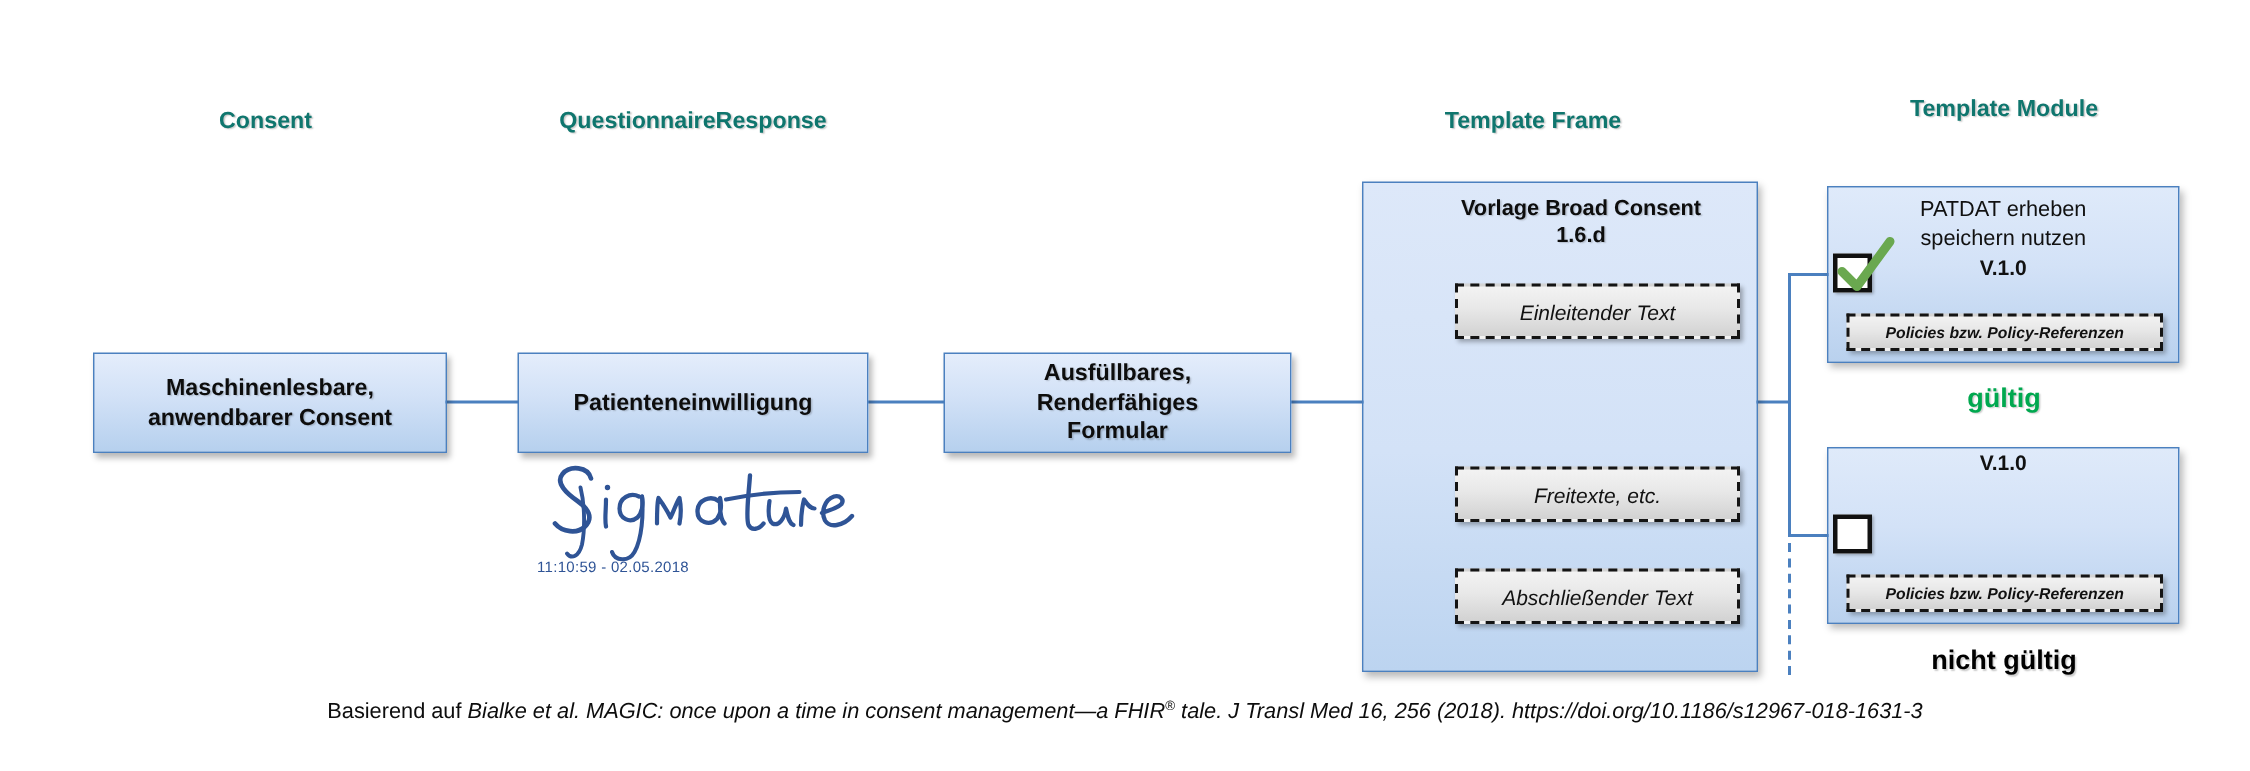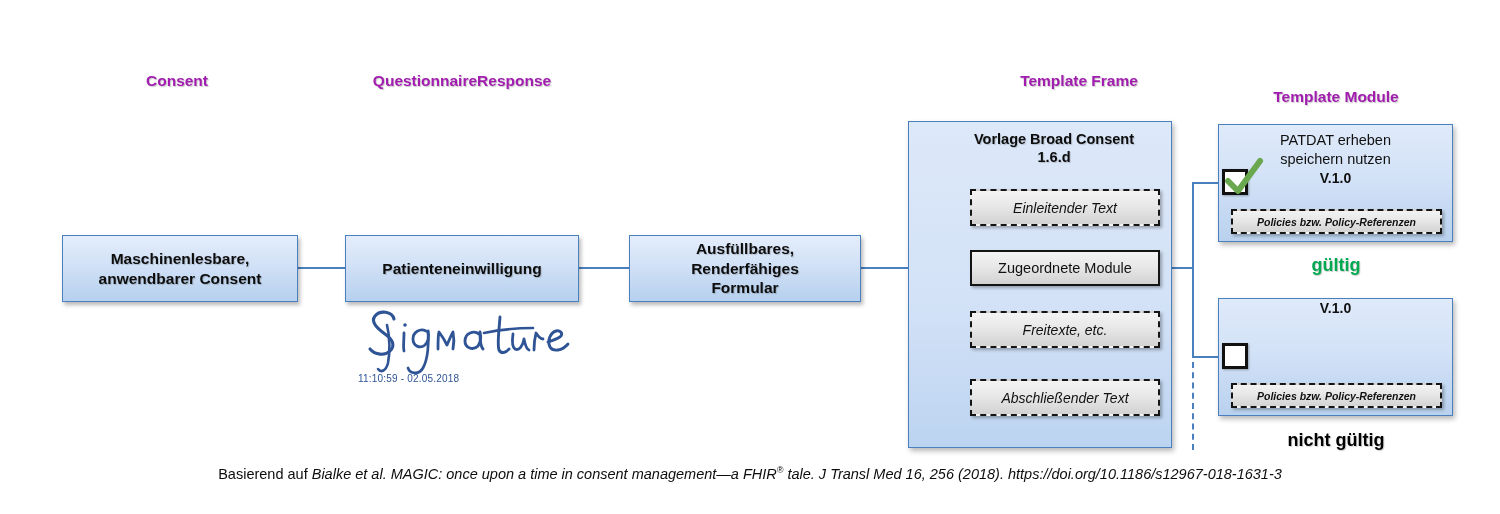--- a/index.html
+++ b/index.html
@@ -19,21 +19,21 @@
     left: 0; top: 0;
     width: 1500px;
     height: 514px;
   }
 
   
   .col-head {
     position: absolute;
     font-size: 15.5px;
     font-weight: bold;
-    color: #a21caf;
+    color: #0f766e;
     text-align: center;
     white-space: nowrap;
     transform: translateX(-50%);
     text-shadow: 1px 1px 1px rgba(0,0,0,0.22);
   }
 
   
   .node {
     position: absolute;
     box-sizing: border-box;
@@ -195,22 +195,22 @@
   .footer .cite { font-style: italic; }
   .footer sup { font-size: 9px; vertical-align: super; }
 </style>
 </head>
 <body>
 
 <div class="stage">
 
   <div class="col-head" style="left:177px; top:72px;">Consent</div>
   <div class="col-head" style="left:462px; top:72px;">QuestionnaireResponse</div>
-  <div class="col-head" style="left:1079px; top:72px;">Template Frame</div>
-  <div class="col-head" style="left:1336px; top:88px;">Template Module</div>
+  <div class="col-head" style="left:1022px; top:72px;">Template Frame</div>
+  <div class="col-head" style="left:1336px; top:64px;">Template Module</div>
 
   <div class="conn conn-h" style="left:296px; top:267px; width:54px;"></div>
   <div class="conn conn-h" style="left:576px; top:267px; width:56px;"></div>
   <div class="conn conn-h" style="left:858px; top:267px; width:56px;"></div>
 
   <div class="conn conn-h" style="left:1152px; top:267px; width:42px;"></div>
   <div class="conn conn-v" style="left:1192px; top:182px; height:176px;"></div>
   <div class="conn conn-h" style="left:1192px; top:182px; width:28px;"></div>
   <div class="conn conn-h" style="left:1192px; top:356px; width:28px;"></div>
   <div class="conn-dash" style="left:1192px; top:362px; height:88px;"></div>
@@ -273,23 +273,20 @@
   <div class="frame" style="left:908px; top:121px; width:264px; height:327px;padding-left:28px;">
     <div class="frame-title">
       <span>Vorlage Broad Consent</span><br>
       <span>1.6.d</span>
     </div>
   </div>
 
   <div class="slot slot-dashed" style="left:970px; top:189px; width:190px; height:37px;">
     <span class="slot-text">Einleitender Text</span>
   </div>
-  <div class="slot slot-solid" style="left:970px; top:250px; width:190px; height:36px;">
-    <span class="slot-text upright">Zugeordnete Module</span>
-  </div>
   <div class="slot slot-dashed" style="left:970px; top:311px; width:190px; height:37px;">
     <span class="slot-text">Freitexte, etc.</span>
   </div>
   <div class="slot slot-dashed" style="left:970px; top:379px; width:190px; height:37px;">
     <span class="slot-text">Abschließender Text</span>
   </div>
 
   <div class="module" style="left:1218px; top:124px; width:235px; height:118px;">
     <div class="module-title">
       <span>PATDAT erheben</span><br>

